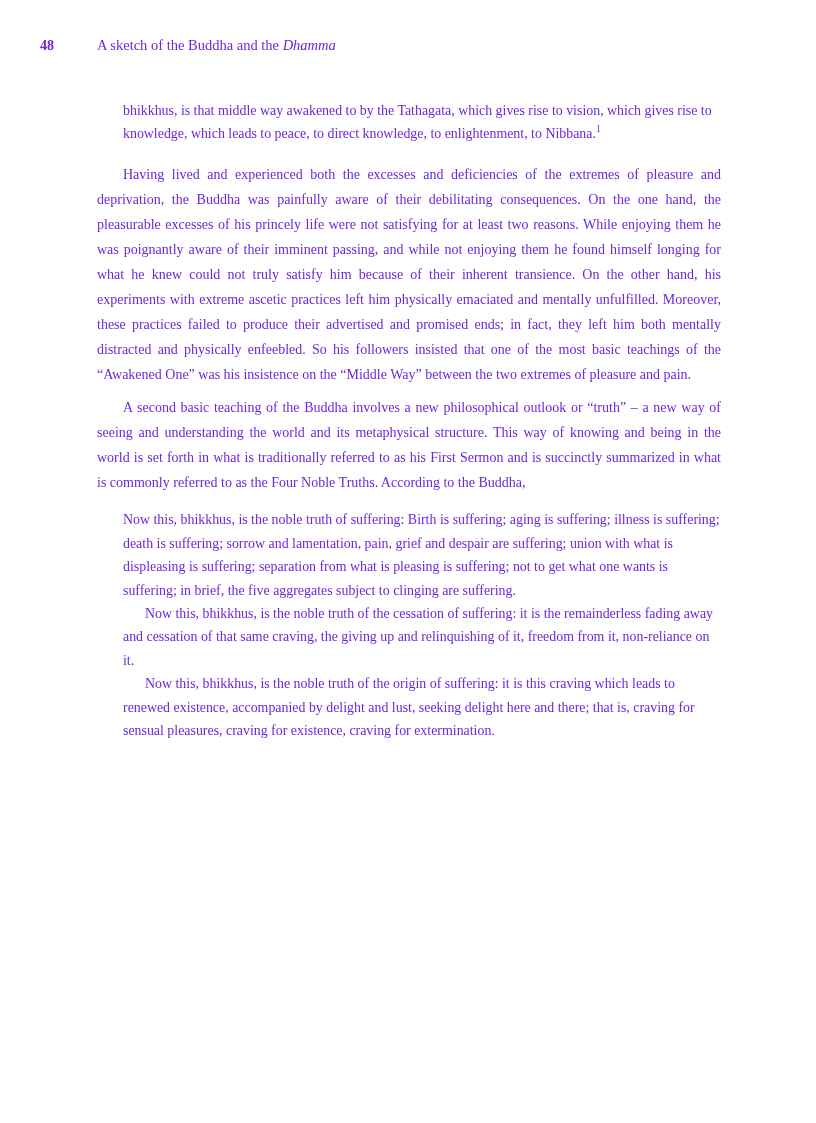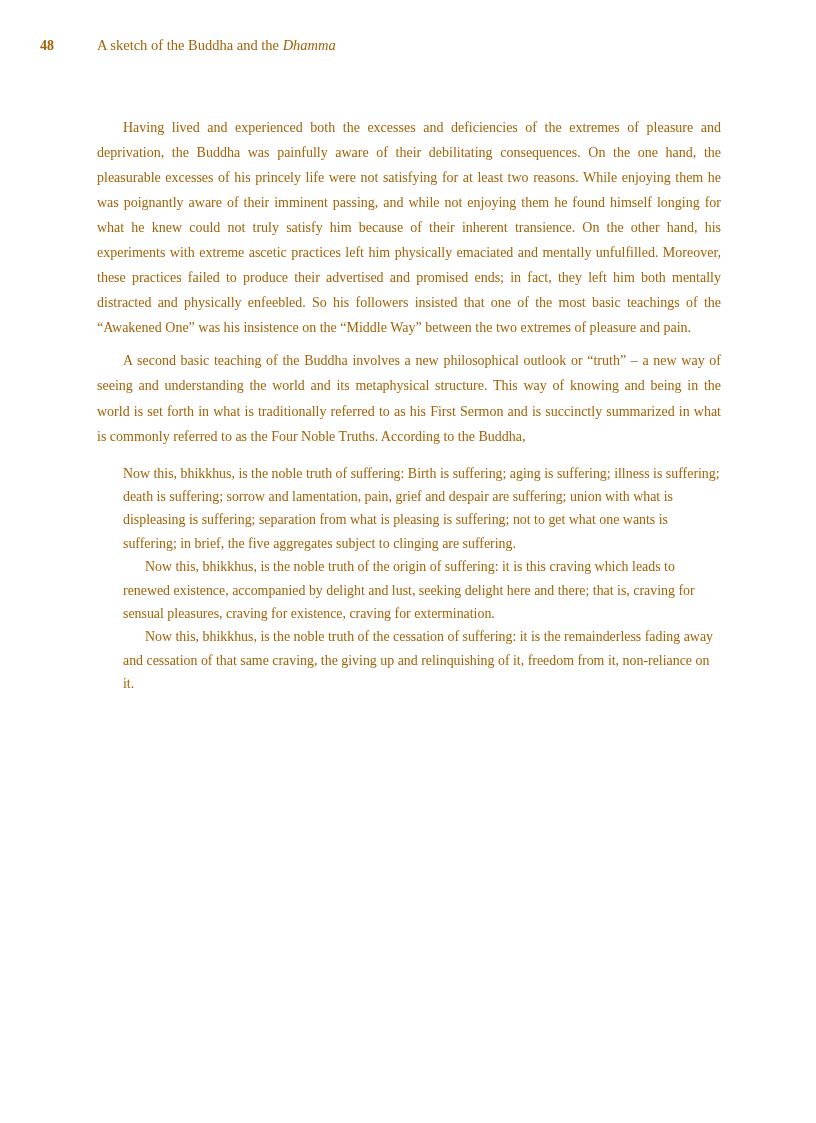--- a/index.html
+++ b/index.html
@@ -9,21 +9,21 @@
     background: #ffffff;
   }
   .page {
     position: relative;
     width: 816px;
     height: 835px;
     background: #ffffff;
     margin: 0 auto;
     overflow: hidden;
     font-family: "Liberation Serif", "DejaVu Serif", serif;
-    color: #a16207;
+    color: #6d28d9;
     -webkit-font-smoothing: antialiased;
   }
 
   
   .running-head {
     position: absolute;
     left: 40px;
     top: 36px;
     width: 700px;
     font-size: 14.5px;
@@ -120,31 +120,34 @@
 <body>
 
 <div class="page">
 
   <div class="running-head">
     <span class="folio">48</span><span class="head-title"><span>A sketch of the Buddha and the </span><span class="ital">Dhamma</span></span>
   </div>
 
   <div class="textblock">
 
+    <div class="extract first">
+      <p><span>bhikkhus, is that middle way awakened to by the Tathagata, which gives rise to vision, which gives rise to knowledge, which leads to peace, to direct knowledge, to enlightenment, to Nibbana.</span><sup class="fnmark">1</sup></p>
+    </div>
 
     <div class="spacer-md"></div>
 
     <p class="body-para">Having lived and experienced both the excesses and deficiencies of the extremes of pleasure and deprivation, the Buddha was painfully aware of their debilitating consequences. On the one hand, the pleasurable excesses of his princely life were not satisfying for at least two reasons. While enjoying them he was poignantly aware of their imminent passing, and while not enjoying them he found himself longing for what he knew could not truly satisfy him because of their inherent transience. On the other hand, his experiments with extreme ascetic practices left him physically emaciated and mentally unfulfilled. Moreover, these practices failed to produce their advertised and promised ends; in fact, they left him both mentally distracted and physically enfeebled. So his followers insisted that one of the most basic teachings of the “Awakened One” was his insistence on the “Middle Way” between the two extremes of pleasure and pain.</p>
 
     <p class="body-para tight">A second basic teaching of the Buddha involves a new philosophical outlook or “truth” – a new way of seeing and understanding the world and its metaphysical structure. This way of knowing and being in the world is set forth in what is traditionally referred to as his First Sermon and is succinctly summarized in what is commonly referred to as the Four Noble Truths. According to the Buddha,</p>
 
     <div class="spacer-sm"></div>
 
     <div class="extract">
       <p>Now this, bhikkhus, is the noble truth of suffering: Birth is suffering; aging is suffering; illness is suffering; death is suffering; sorrow and lamentation, pain, grief and despair are suffering; union with what is displeasing is suffering; separation from what is pleasing is suffering; not to get what one wants is suffering; in brief, the five aggregates subject to clinging are suffering.</p>
+      <p class="ind">Now this, bhikkhus, is the noble truth of the cessation of suffering: it is the remainderless fading away and cessation of that same craving, the giving up and relinquishing of it, freedom from it, non-reliance on it.</p>
       <p class="ind">Now this, bhikkhus, is the noble truth of the origin of suffering: it is this craving which leads to renewed existence, accompanied by delight and lust, seeking delight here and there; that is, craving for sensual pleasures, craving for existence, craving for extermination.</p>
-      <p class="ind">Now this, bhikkhus, is the noble truth of the cessation of suffering: it is the remainderless fading away and cessation of that same craving, the giving up and relinquishing of it, freedom from it, non-reliance on it.</p>
     </div>
 
   </div>
 
 
 </div>
 
 </body></html>

